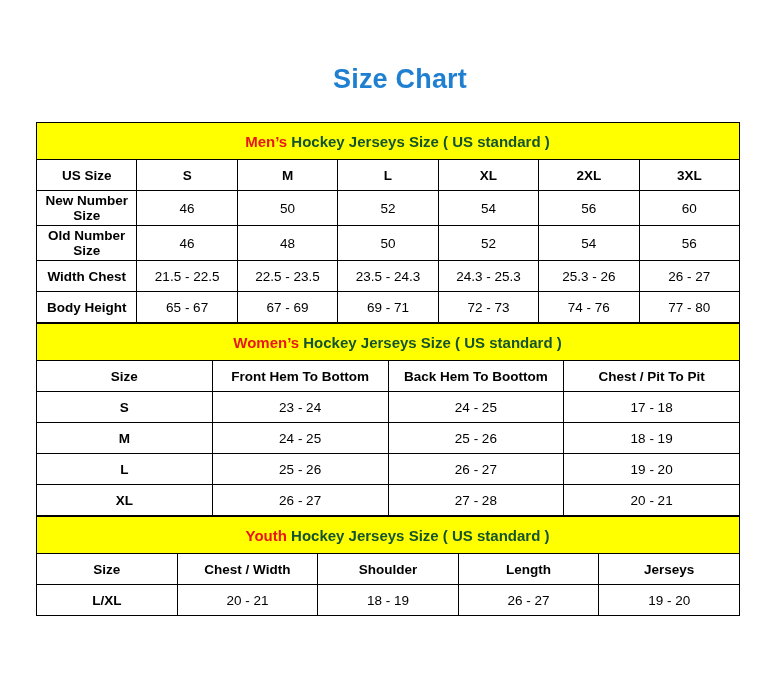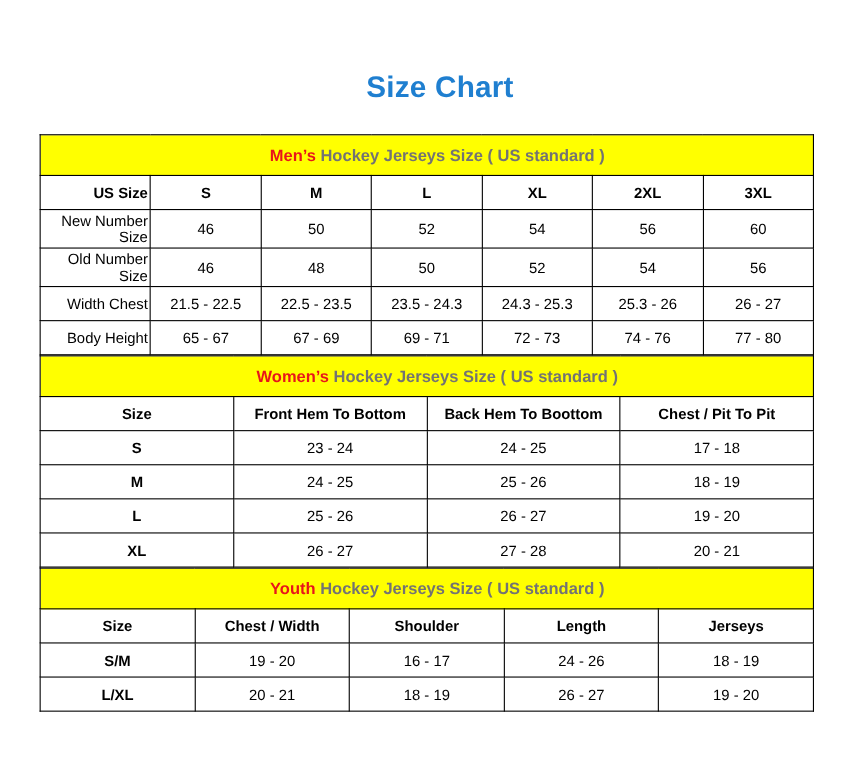--- a/index.html
+++ b/index.html
@@ -53,32 +53,32 @@
     background: #ffff00;
     font-size: 15px;
     height: 32px;
     font-weight: bold;
   }
   .banner .hl {
     color: #e8161a;
     padding-left: 19px;
   }
   .banner .rest {
-    color: #737373;
+    color: #14532d;
   }
   .hdr {
     font-weight: bold;
   }
   .rowlabel {
-    font-weight: normal;
+    font-weight: bold;
   }
   .b {
     font-weight: bold;
   }
-  .tbl-men td.c0 { width: 148px; text-align: right; }
+  .tbl-men td.c0 { width: 148px; }
   .tbl-men td.cX { width: 92.6px; }
   .tbl-women td.w0 { width: 148px; }
   .tbl-women td.wX { width: 185.3px; }
   .tbl-youth td.y0 { width: 148px; }
   .tbl-youth td.yX { width: 139px; margin-left: 20px; }
 </style>
 </head>
 <body>
 
 <div class="page">
@@ -184,27 +184,20 @@
           <td class="banner" colspan="5"><span class="hl">Youth</span><span class="rest"> Hockey Jerseys Size ( US standard )</span></td>
         </tr>
         <tr>
           <td class="y0 hdr">Size</td>
           <td class="yX hdr">Chest / Width</td>
           <td class="yX hdr">Shoulder</td>
           <td class="yX hdr">Length</td>
           <td class="yX hdr">Jerseys</td>
         </tr>
         <tr>
-          <td class="y0 b">S/M</td>
-          <td class="yX">19 - 20</td>
-          <td class="yX">16 - 17</td>
-          <td class="yX">24 - 26</td>
-          <td class="yX">18 - 19</td>
-        </tr>
-        <tr>
           <td class="y0 b">L/XL</td>
           <td class="yX">20 - 21</td>
           <td class="yX">18 - 19</td>
           <td class="yX">26 - 27</td>
           <td class="yX">19 - 20</td>
         </tr>
       </tbody>
     </table>
 
   </div>

